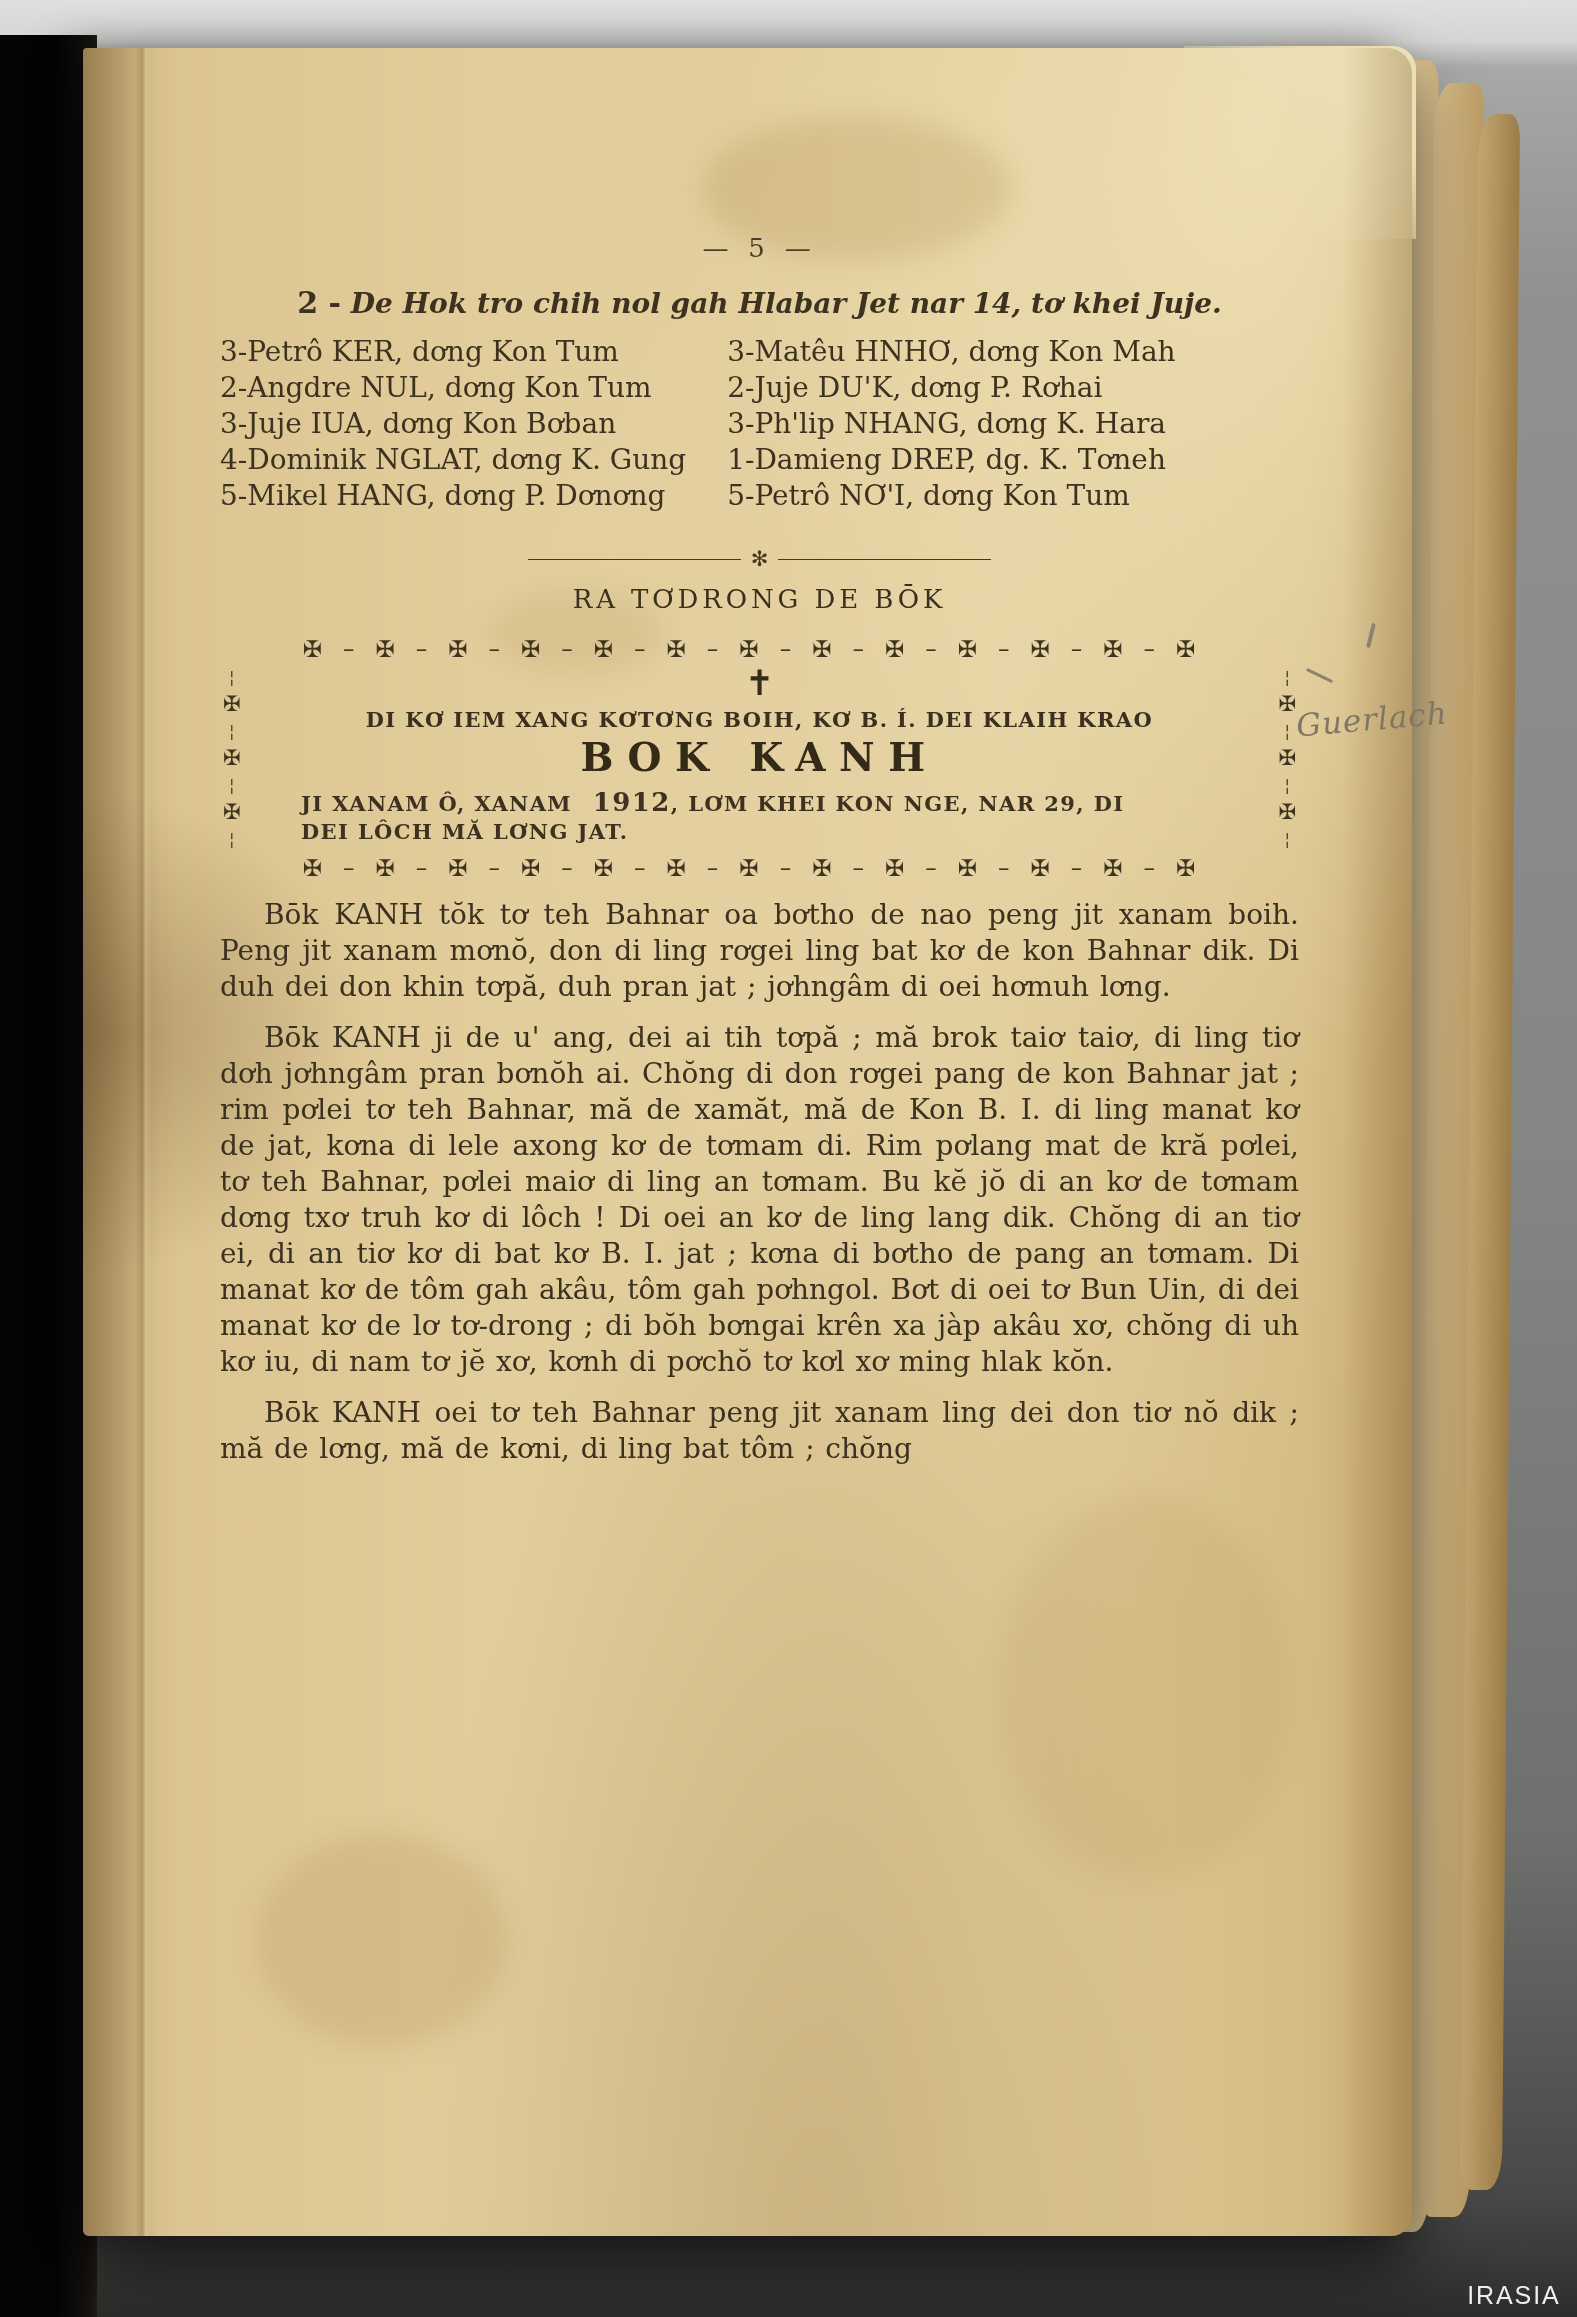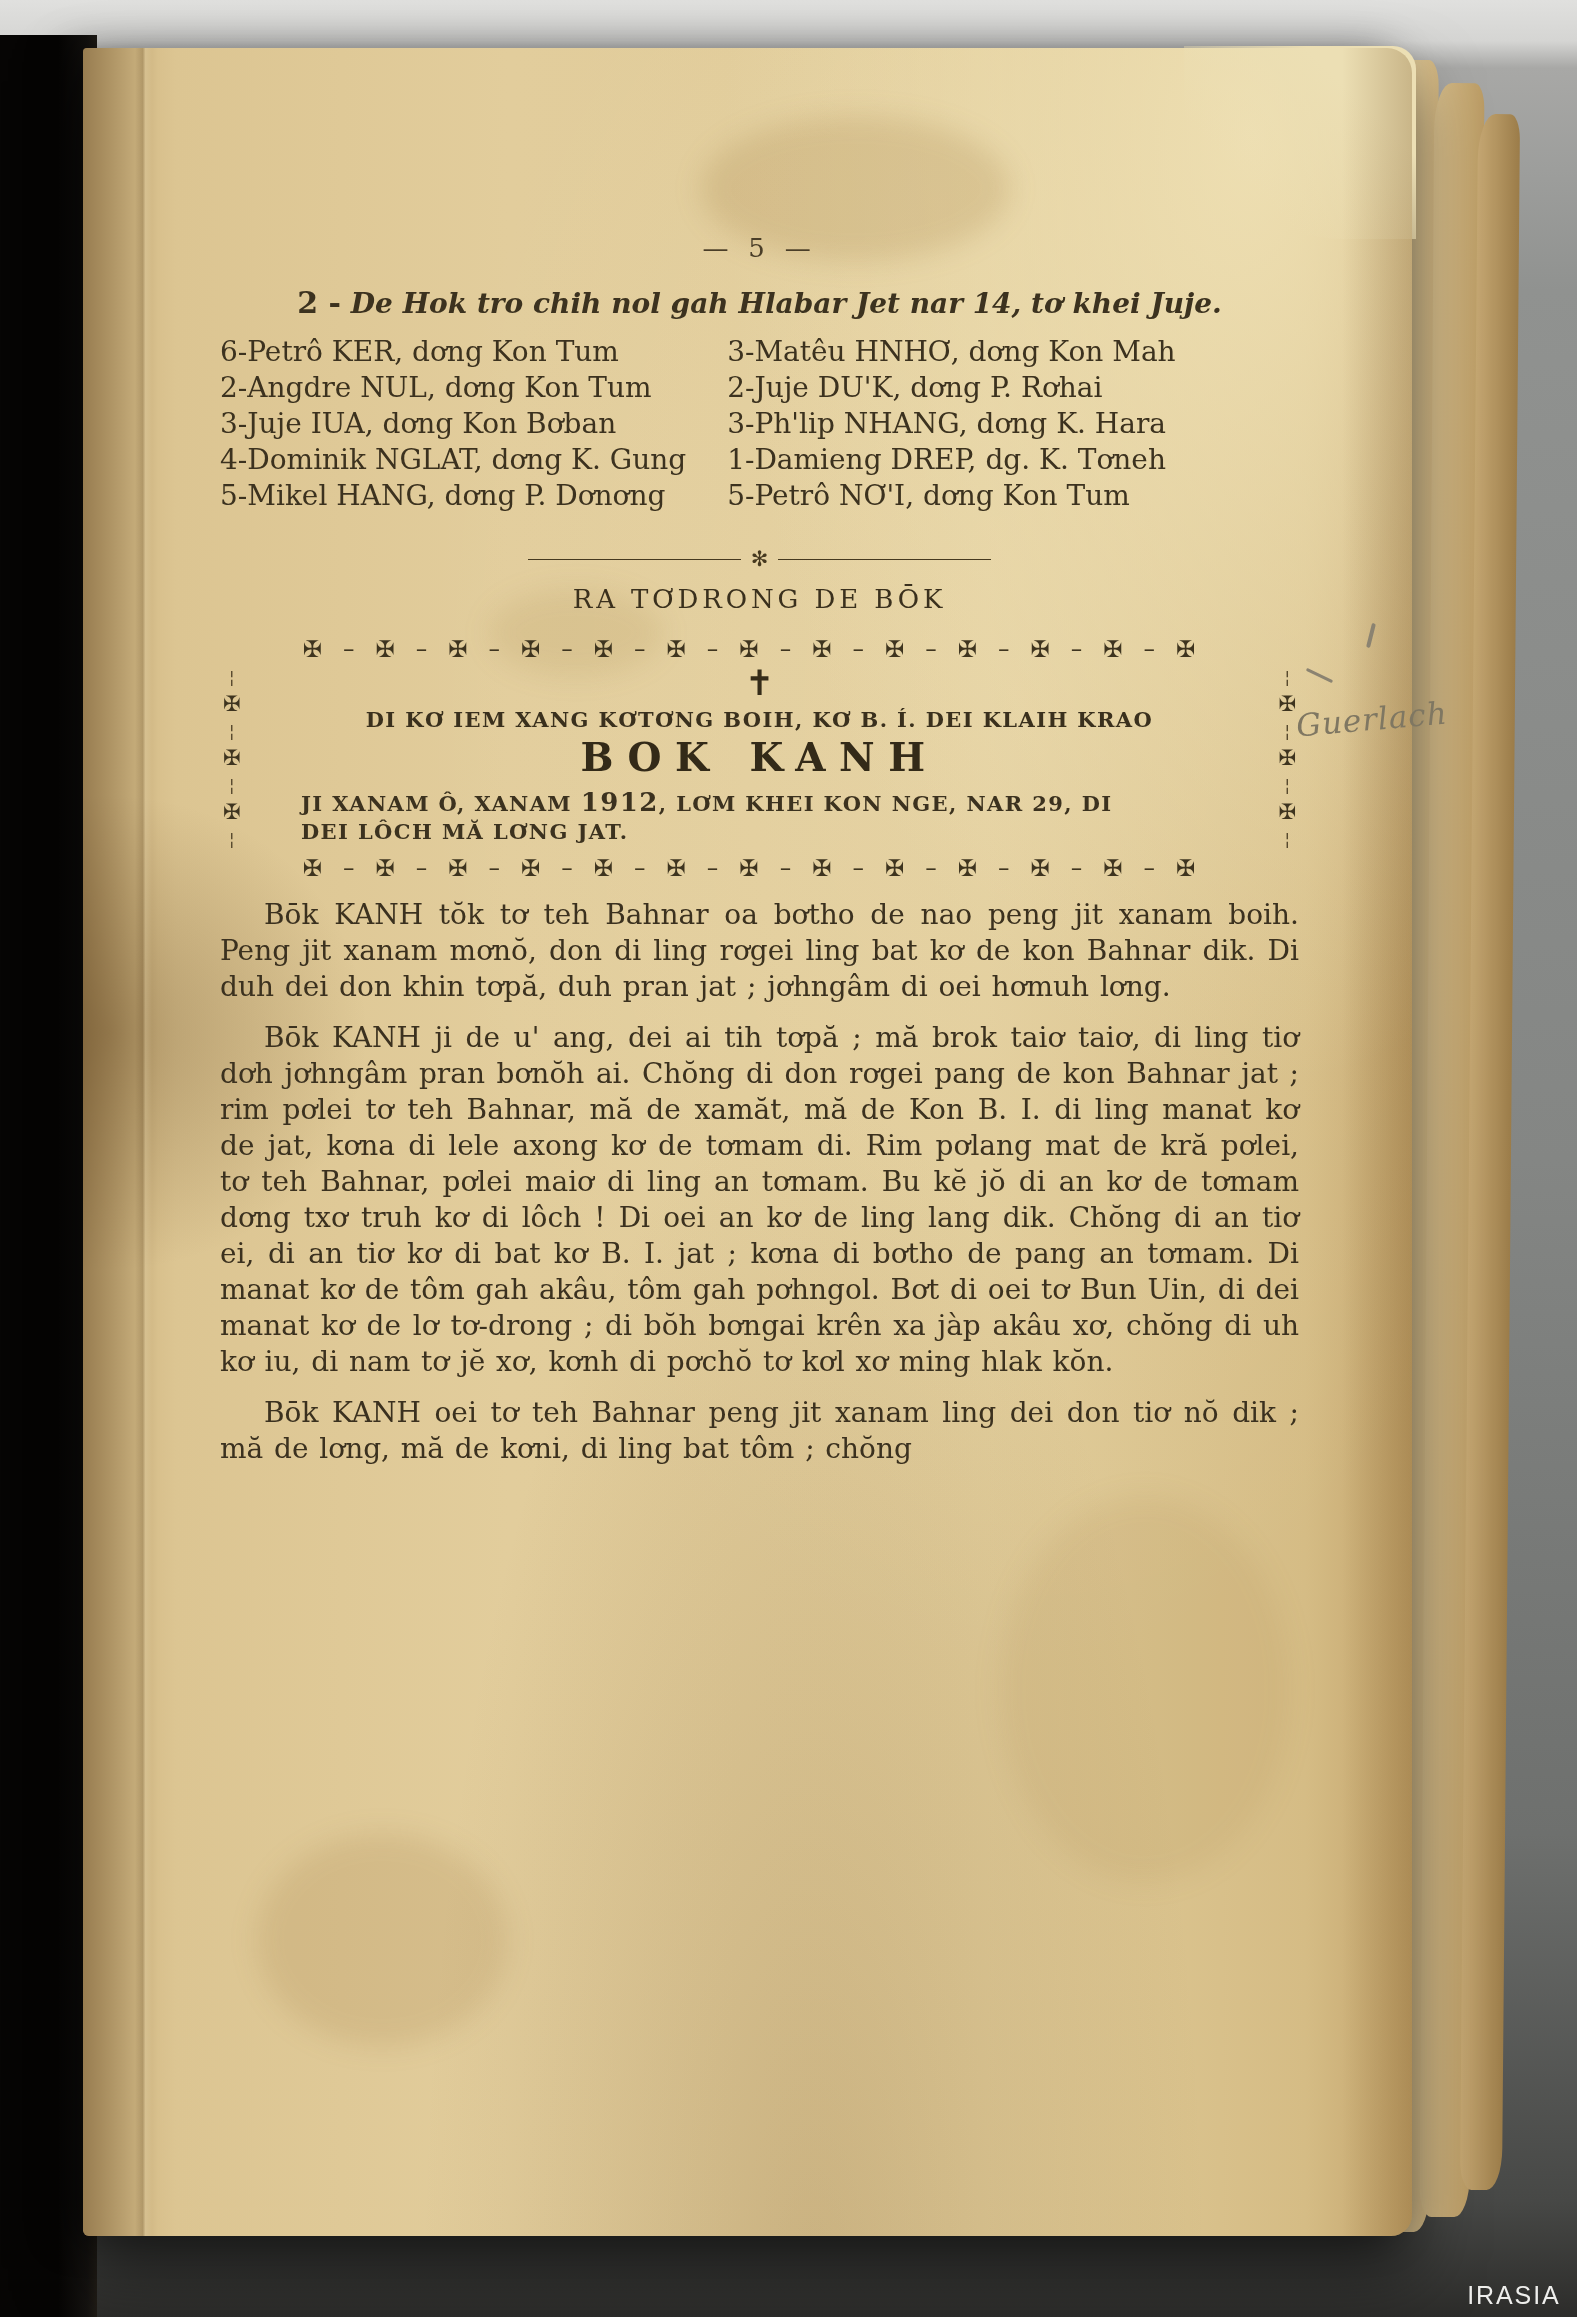--- a/index.html
+++ b/index.html
@@ -67,21 +67,21 @@
   .xside { position:absolute; top:33px; bottom:33px; width:35px; display:flex; flex-direction:column;
     justify-content:space-between; align-items:center; color:#3e341f; }
   .xside.left { left:-5.8px; } .xside.right { right:-5.8px; }
   .xside .xc { font-family:"DejaVu Sans",sans-serif; font-size:21px; line-height:1; }
   .xside .vd { font-size:16.4px; line-height:1; color:#4a3d24; }
   .xinner { padding:3.9px 81px 11.6px; text-align:center; }
   .xcross { font-family:"DejaVu Sans",sans-serif; font-size:35px; line-height:1; color:#352c19; }
   .nline1 { margin-top:6px; font-size:21px; letter-spacing:1.4px; font-weight:bold; color:#3a301d; }
   .ntitle { margin-top:2px; font-size:39px; font-weight:bold; letter-spacing:13.5px; color:#332a18; }
   .nline2 { margin-top:7.7px; font-size:21px; letter-spacing:1.4px; font-weight:bold; text-align:left; }
-  .nline2 .year { font-size:26px; }
+  .nline2 .year { font-size:26px;margin-left:12px; }
   .nline3 { margin-top:1.9px; font-size:21px; letter-spacing:1.4px; font-weight:bold; text-align:left; }
 
   p.body { margin-top:15.4px; font-size:28px; line-height:36px; text-align:justify; text-indent:44px; color:#3b311f; word-spacing:1.9px; }
 
   
   .annotation { position:absolute; left:1213px; top:653px; font-style:italic; font-size:31px;
     color:#7f7762; transform:rotate(-5deg); letter-spacing:1px; white-space:nowrap; }
   .stroke { position:absolute; background:#8b8371; border-radius:1.9px; }
   .stroke.s1 { left:1222px; top:626px; width:29px; height:2.9px; transform:rotate(26deg); }
   .stroke.s2 { left:1286px; top:575px; width:3.9px; height:25px; transform:rotate(14deg); }
@@ -111,21 +111,21 @@
     <div class="content">
       <div class="pageno">— 5 —</div>
 
       <div class="heading">
         <span class="hnum">2 -</span>
         <span class="hrest">De Hok tro chih nol gah Hlabar Jet nar 14, tơ khei Juje.</span>
       </div>
 
       <div class="roster">
         <div class="col">
-          <div class="rline">6-Petrô KER, dơng Kon Tum</div>
+          <div class="rline">3-Petrô KER, dơng Kon Tum</div>
           <div class="rline">2-Angdre NUL, dơng Kon Tum</div>
           <div class="rline">3-Juje IUA, dơng Kon Bơban</div>
           <div class="rline">4-Dominik NGLAT, dơng K. Gung</div>
           <div class="rline">5-Mikel HANG, dơng P. Dơnơng</div>
         </div>
         <div class="col right">
           <div class="rline">3-Matêu HNHƠ, dơng Kon Mah</div>
           <div class="rline">2-Juje DU'K, dơng P. Rơhai</div>
           <div class="rline">3-Ph'lip NHANG, dơng K. Hara</div>
           <div class="rline">1-Damieng DREP, dg. K. Tơneh</div>

